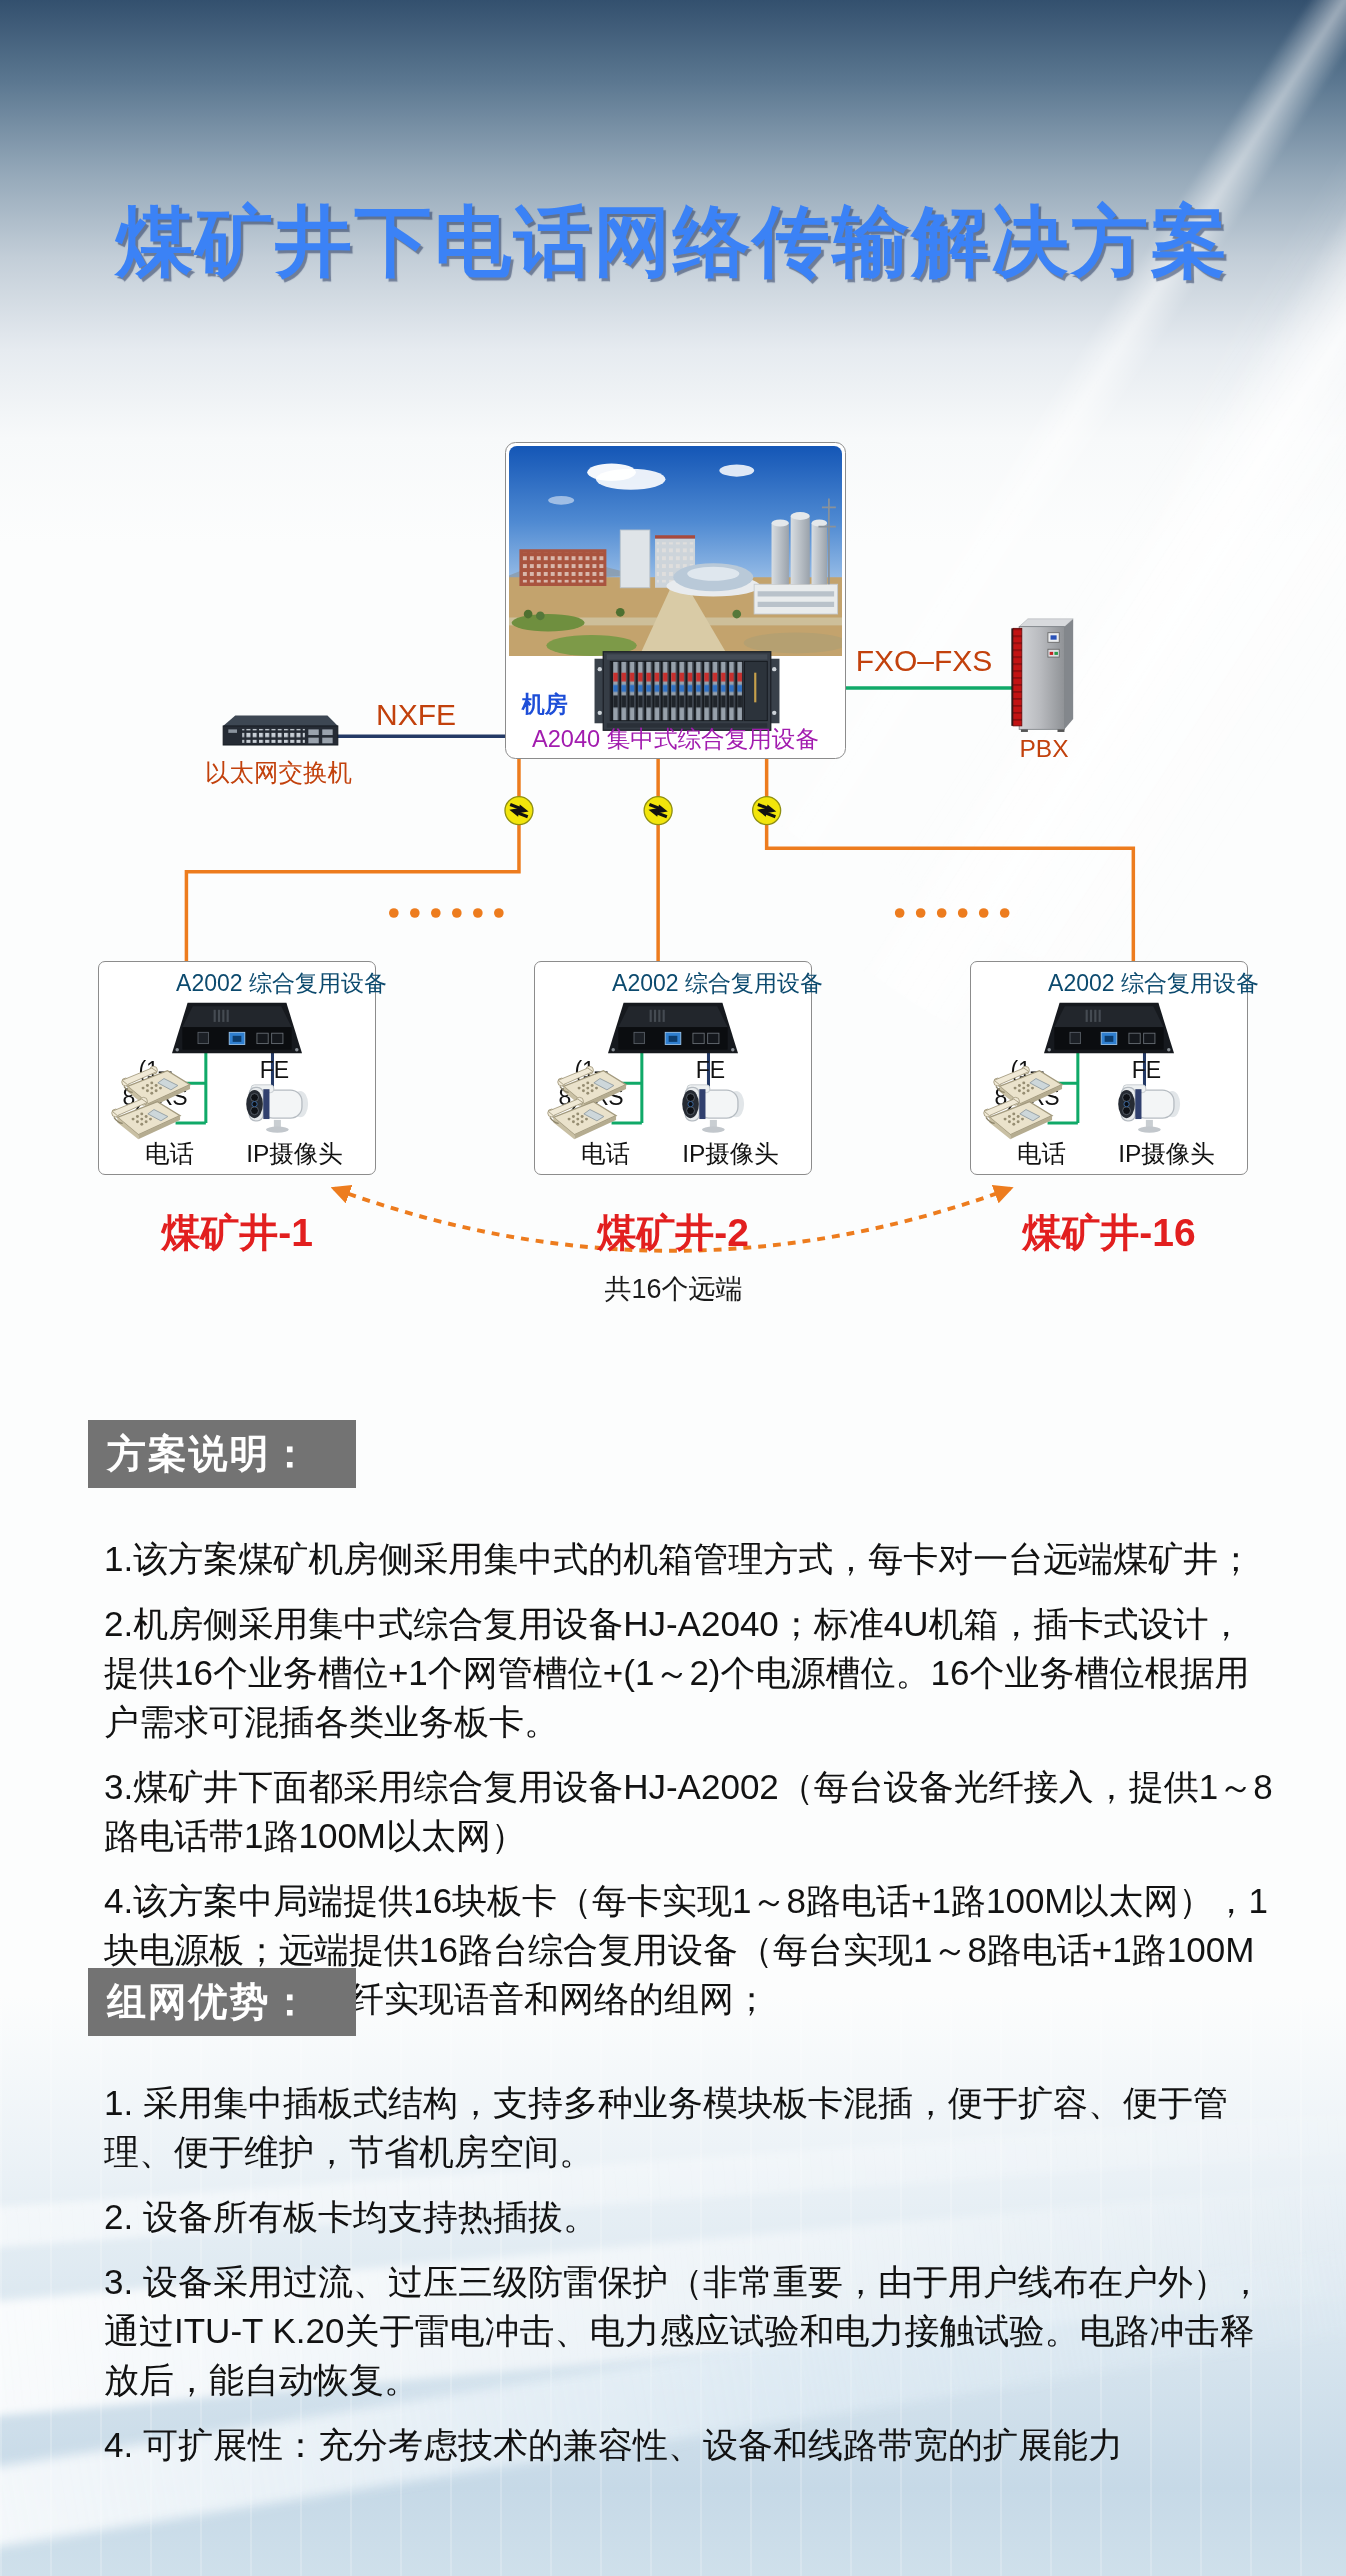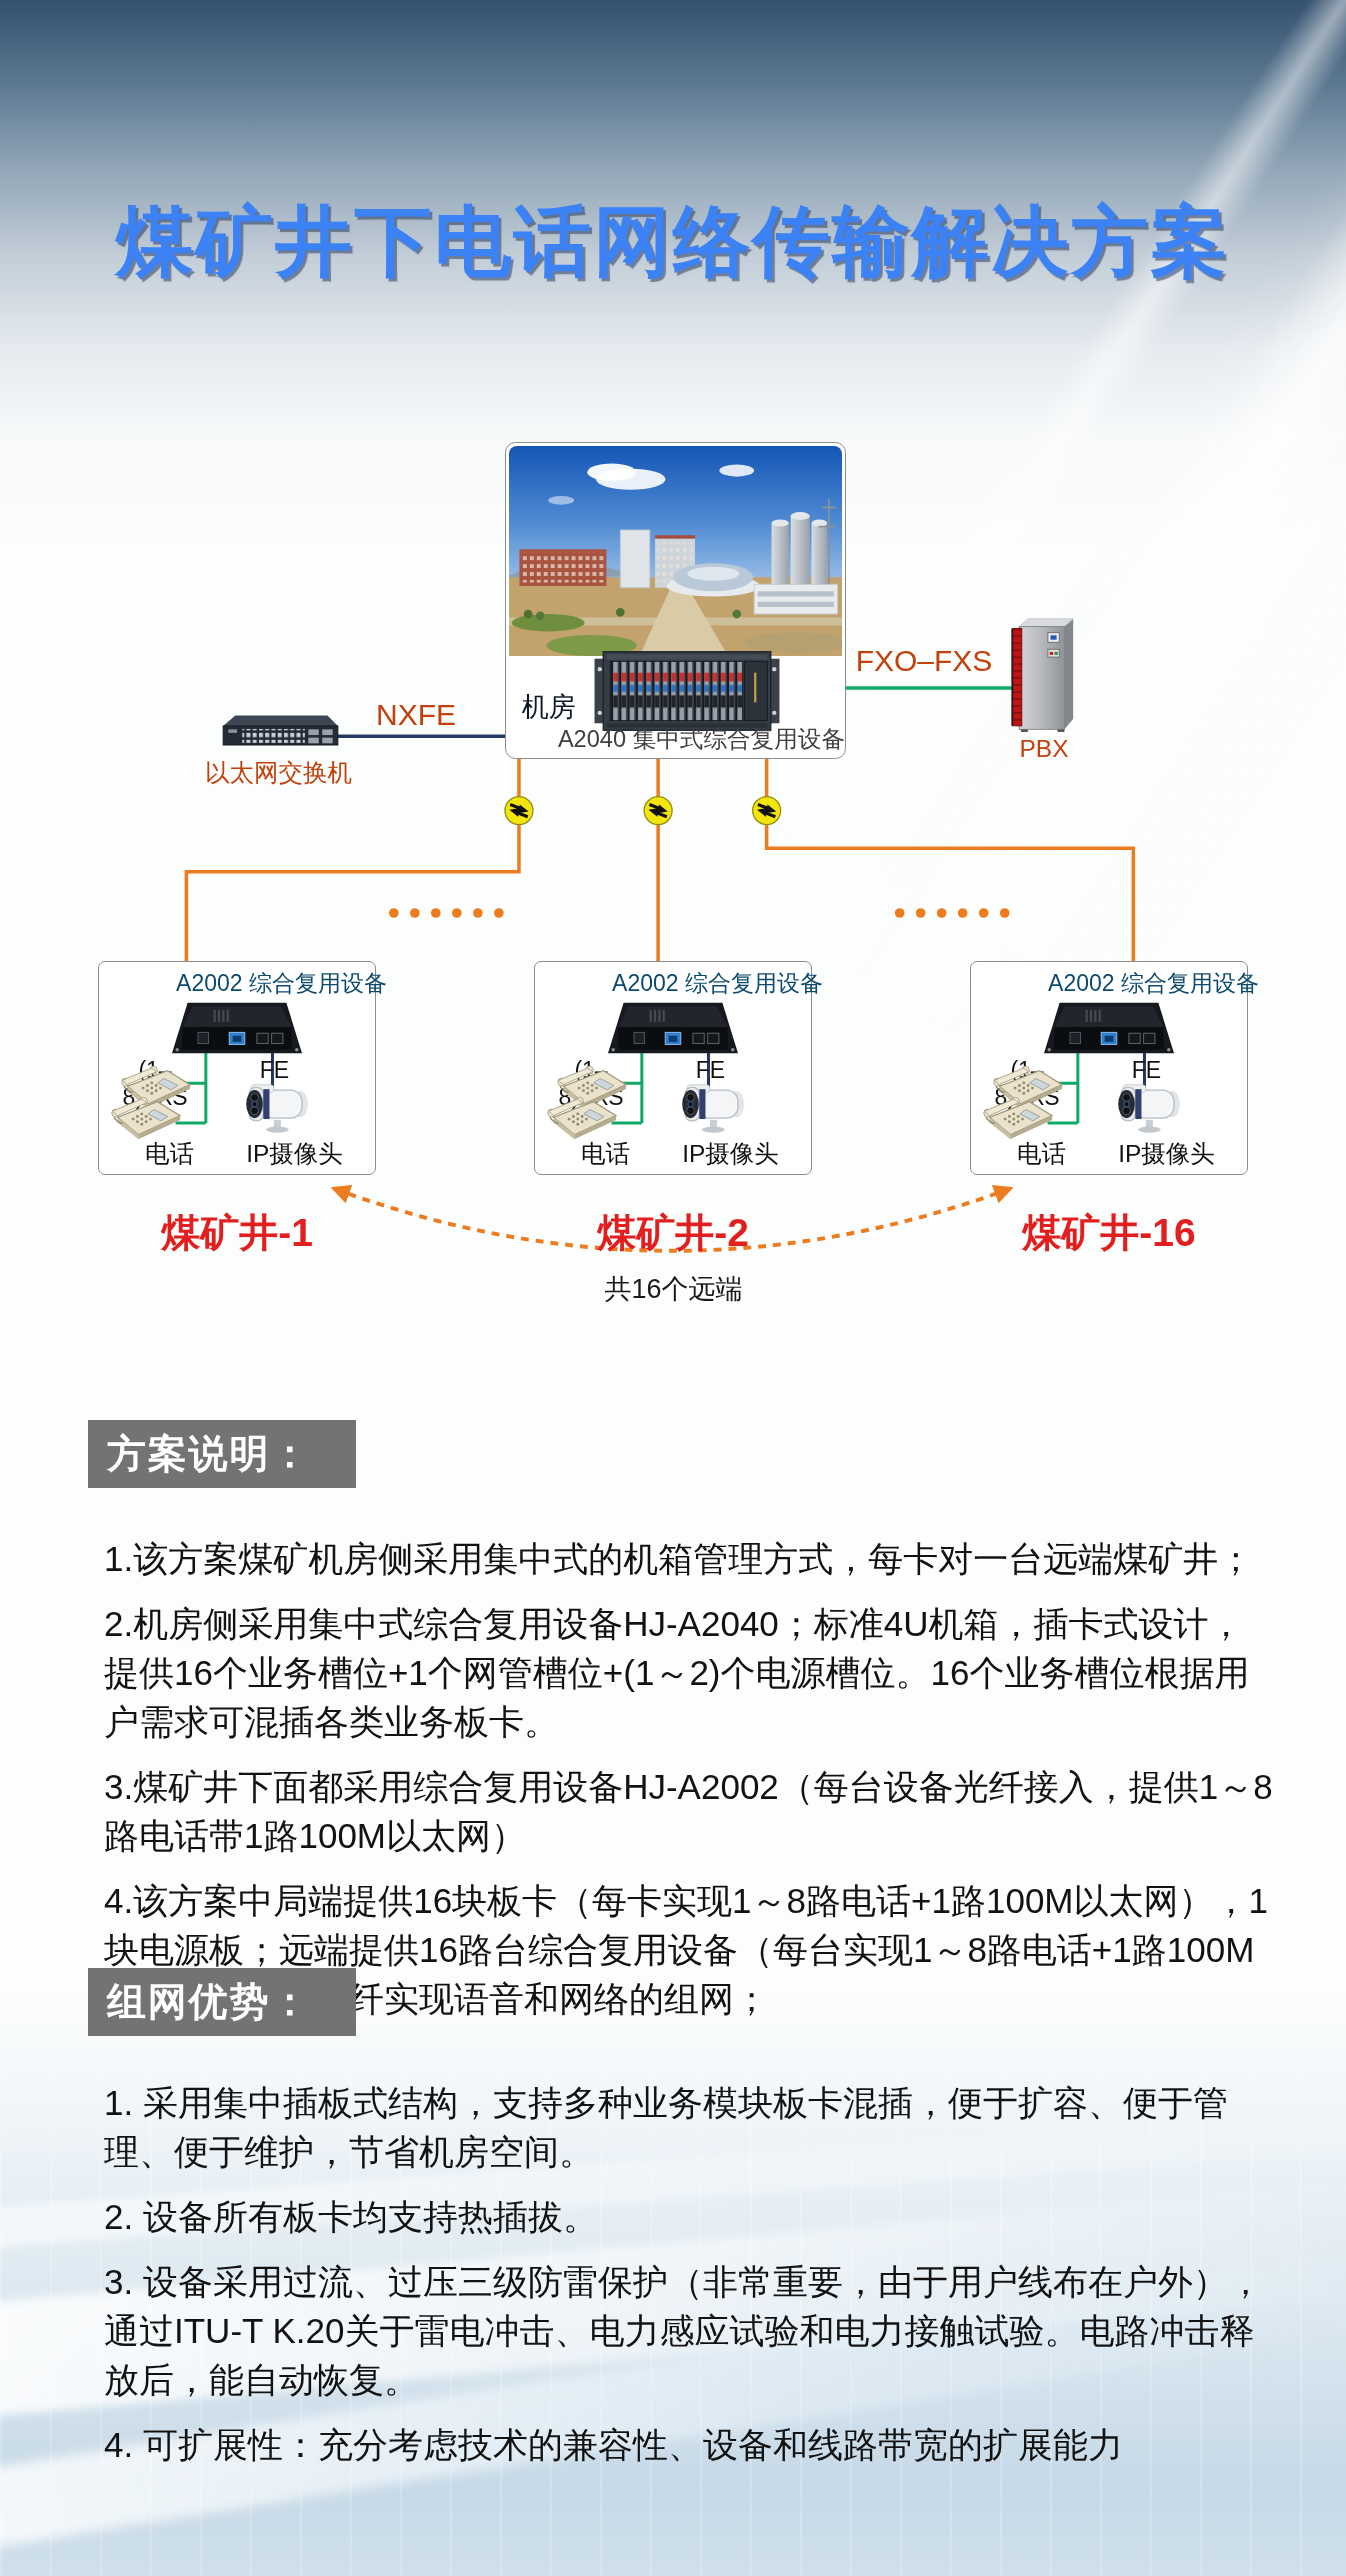--- a/index.html
+++ b/index.html
@@ -31,23 +31,23 @@
     font-size:77px;font-weight:bold;letter-spacing:2.6px;color:#3b82f6;
     text-shadow:2.6px 2.6px 0.9px rgba(23,42,84,.5);}
 
   #wires{position:absolute;left:0;top:0;width:1346px;height:2576px;z-index:1;pointer-events:none;}
 
   .panel{position:absolute;background:#fff;border:1.8px solid #8c8c8c;box-sizing:border-box;z-index:2;}
   .lbl{position:absolute;text-align:center;color:#c2410c;z-index:3;}
 
   #central-box{left:505px;top:442px;width:341px;height:317px;border-radius:10.5px;}
   .photo{position:absolute;left:2.6px;top:2.6px;right:2.6px;height:210px;border-radius:7.9px 7.9px 0 0;overflow:hidden;}
-  .room-label{position:absolute;left:15.8px;top:246px;font-size:27px;font-weight:normal;color:#0f172a;}
+  .room-label{position:absolute;left:15.8px;top:246px;font-size:23px;font-weight:bold;color:#1d4ed8;}
   .a2040-dev{position:absolute;left:88px;top:207px;width:186px;height:82px;}
-  .central-label{position:absolute;left:0;bottom:3.5px;width:100%;text-align:right;font-size:23.6px;color:#404040;}
+  .central-label{position:absolute;left:0;bottom:3.5px;width:100%;text-align:center;font-size:23.6px;color:#a21caf;}
 
   .nxfe-label{left:346px;top:698px;width:140px;font-size:30px;}
   .switch-ic{position:absolute;left:221px;top:712px;width:119px;height:40px;z-index:2;}
   .switch-label{left:180px;top:756px;width:197px;font-size:24.5px;}
   .fxo-label{left:845px;top:644px;width:158px;font-size:30px;}
   .pbx-ic{position:absolute;left:1007px;top:614px;width:74px;height:121px;z-index:2;}
   .pbx-label{left:1007px;top:735px;width:74px;font-size:24.5px;}
 
   .remote{top:961px;width:278px;height:214px;border-radius:7px;}
   #remote-1{left:98px;} #remote-2{left:534px;} #remote-3{left:970px;}

